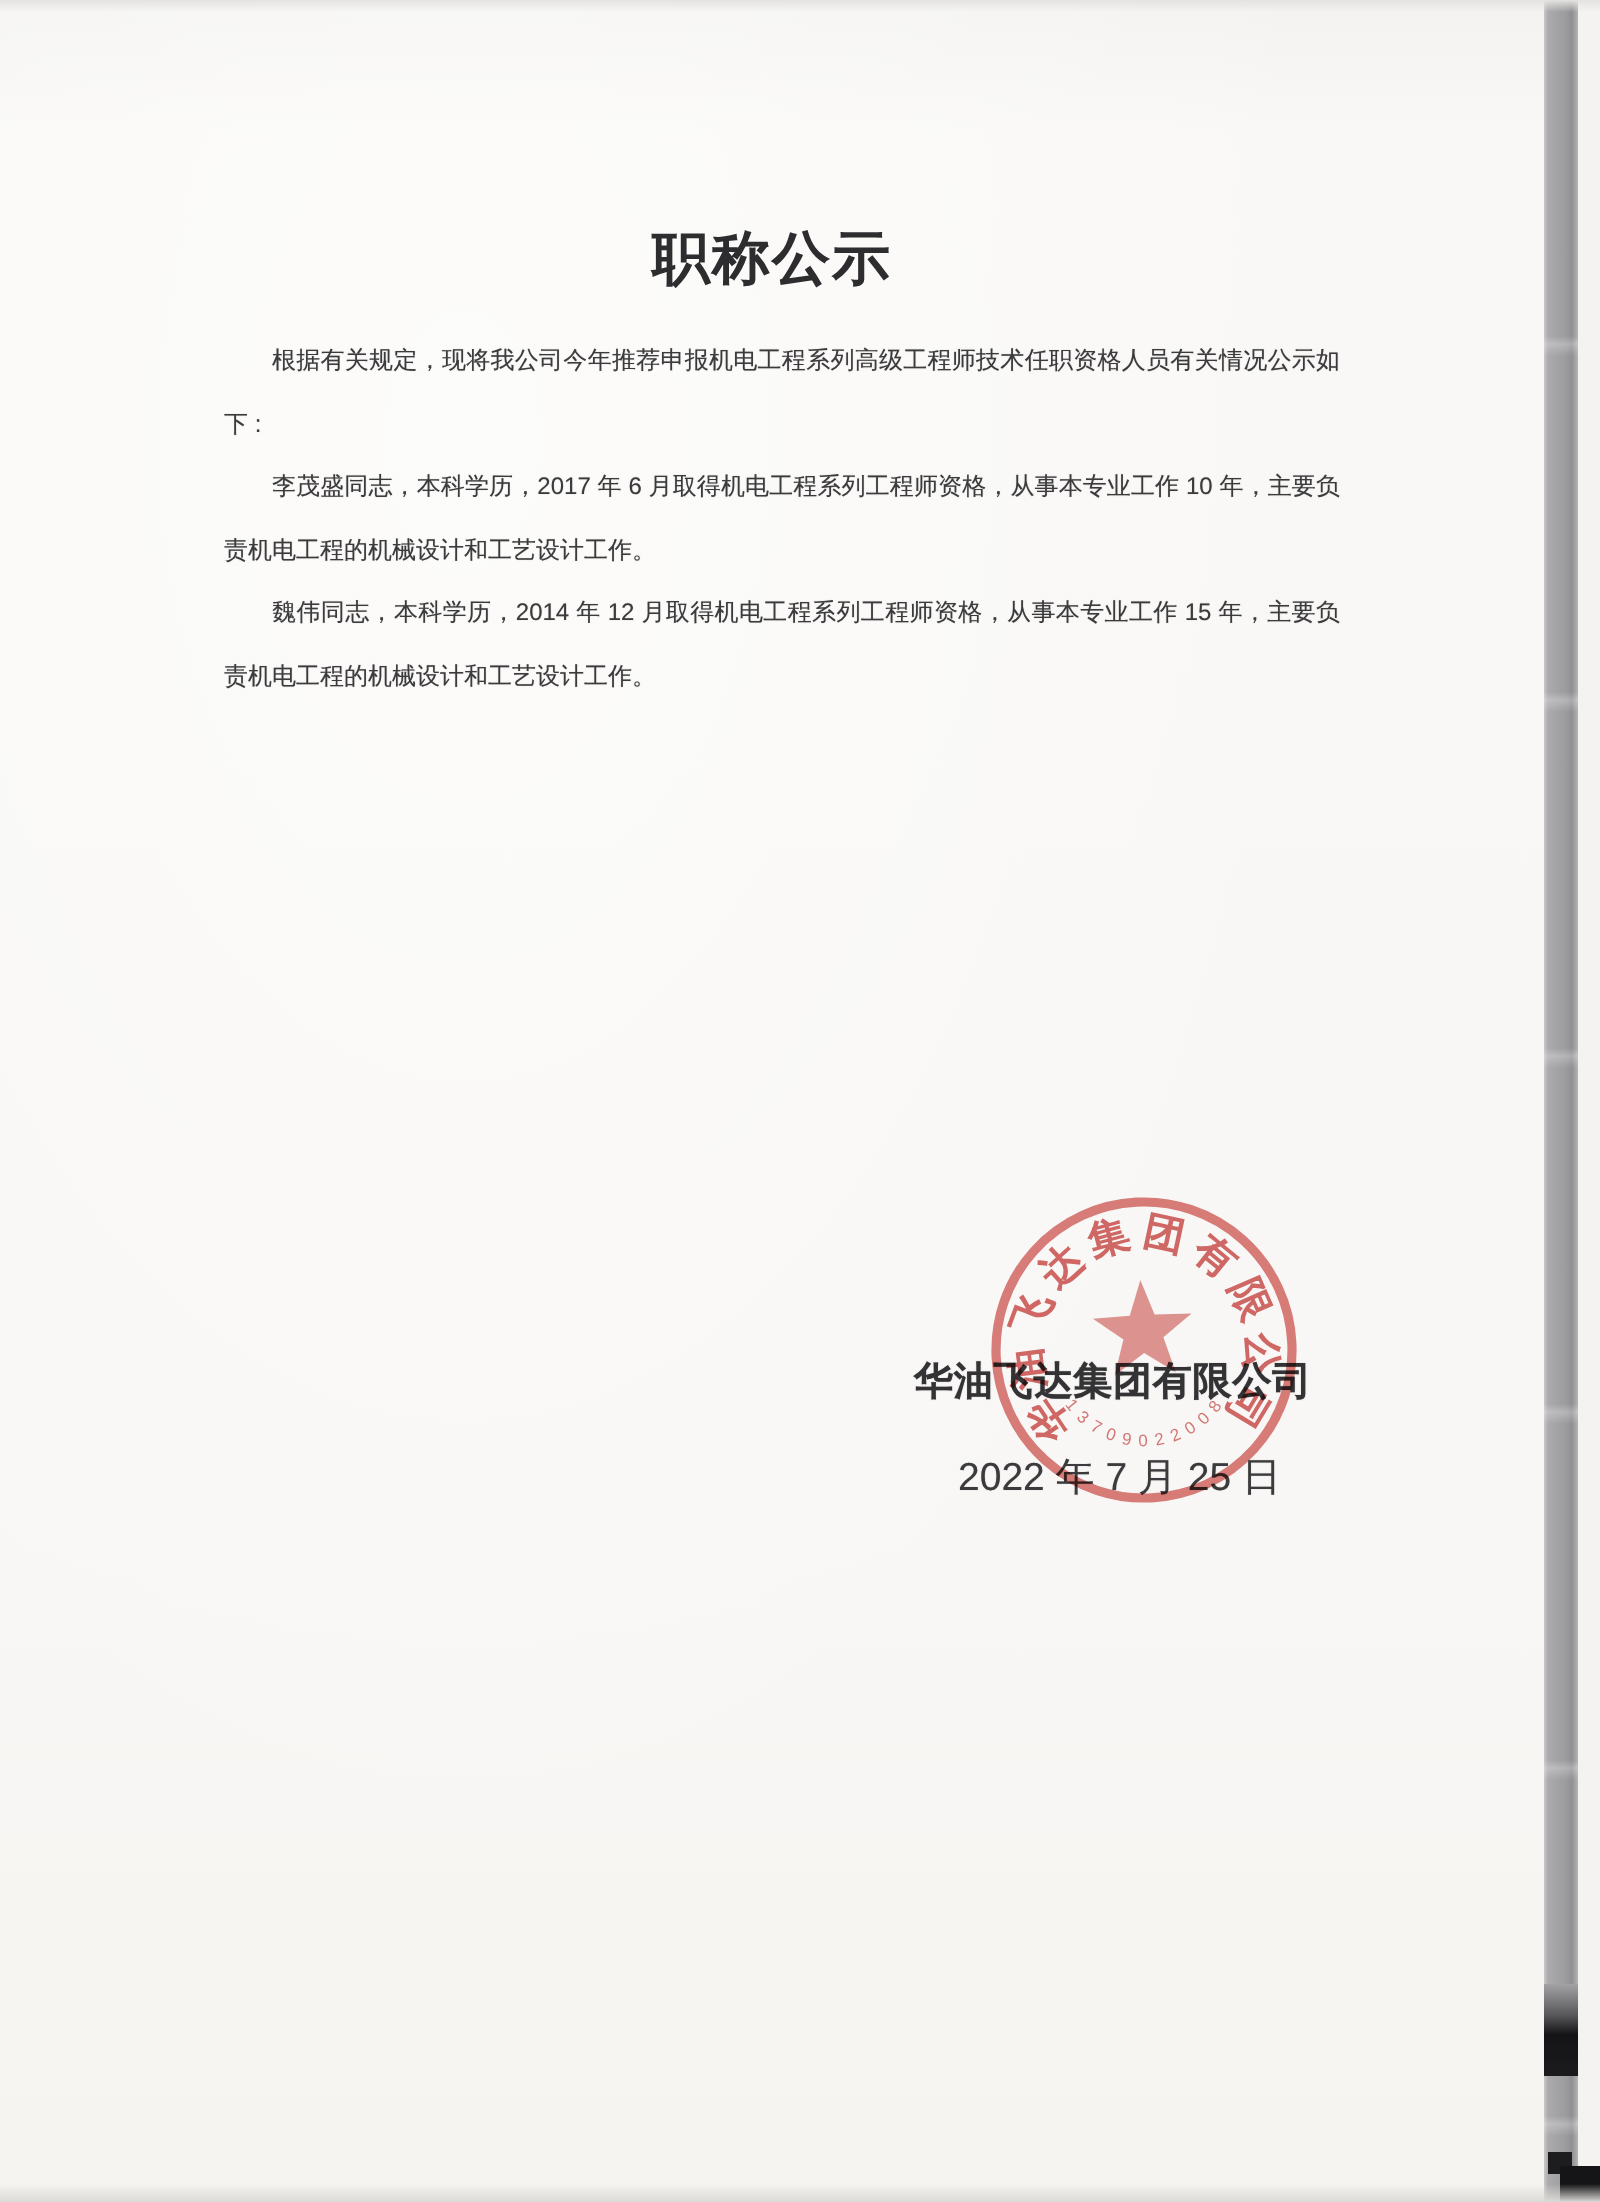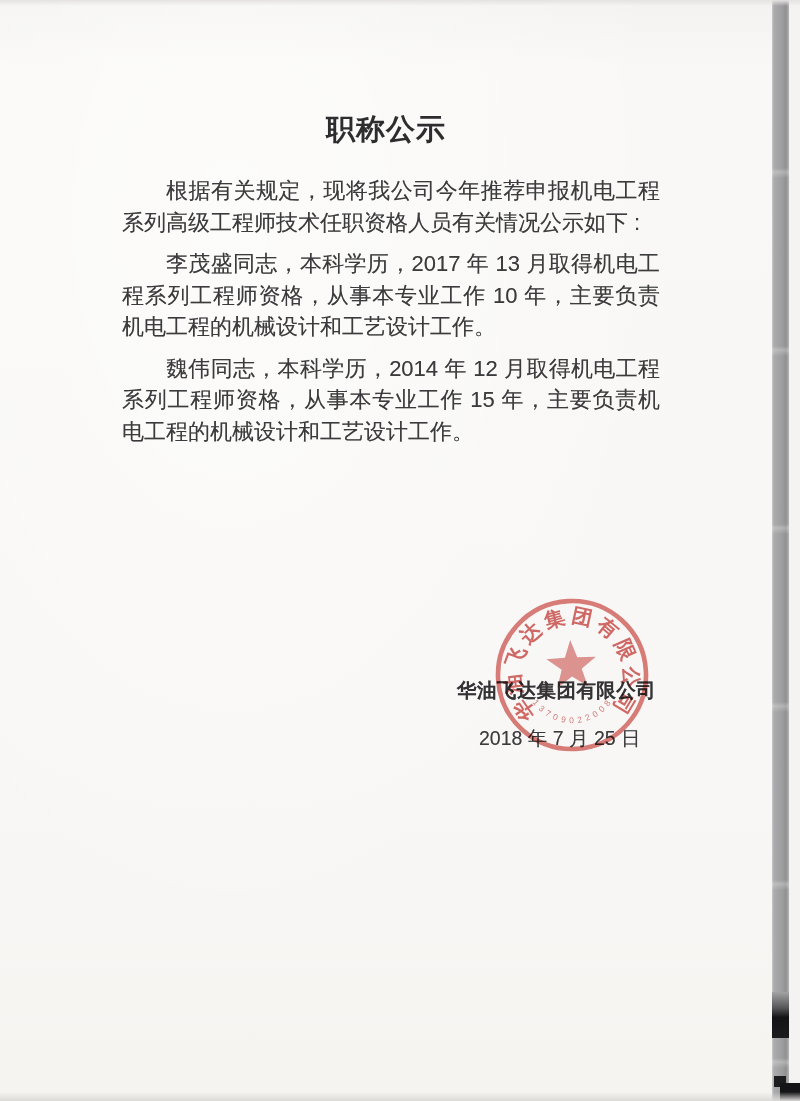--- a/index.html
+++ b/index.html
@@ -52,23 +52,23 @@
     text-align:center;
     font-size:29px; font-weight:bold; letter-spacing:1px;
     color:#2d2d2f;
   }
   .content {
     position:absolute; left:112px; top:165px; width:558px;
     text-align:justify;
     color:#3b3b3d;
   }
   .content p {
-    margin:10px;
+    margin:0;
     text-indent:2em;
-    font-size:22px;
+    font-size:12px;
     line-height:31.5px;
     text-shadow:0 0 0.5px rgba(70,70,72,0.45);
   }
   .sig-company {
     position:absolute; left:457px; top:677px;
     font-size:19.5px; font-weight:bold; color:#333335;
     letter-spacing:0.4px; z-index:2;
     text-shadow:0 0 0.5px rgba(60,60,62,0.5);
   }
   .sig-date {
@@ -90,26 +90,26 @@
 <body>
 
 <div class="scan">
 
   <div class="paper"></div>
 
   <h1 class="title">职称公示</h1>
 
   <div class="content">
       <p>根据有关规定，现将我公司今年推荐申报机电工程系列高级工程师技术任职资格人员有关情况公示如下 :</p>
-      <p>李茂盛同志，本科学历，2017 年 13 月取得机电工程系列工程师资格，从事本专业工作 10 年，主要负责机电工程的机械设计和工艺设计工作。</p>
+      <p>李茂盛同志，本科学历，2017 年 6 月取得机电工程系列工程师资格，从事本专业工作 10 年，主要负责机电工程的机械设计和工艺设计工作。</p>
       <p>魏伟同志，本科学历，2014 年 12 月取得机电工程系列工程师资格，从事本专业工作 15 年，主要负责机电工程的机械设计和工艺设计工作。</p>
     </div>
 
   <div class="sig-company">华油飞达集团有限公司</div>
-  <div class="sig-date">2018 年 7 月 25 日</div>
+  <div class="sig-date">2022 年 7 月 25 日</div>
 
   <svg class="stamp" viewBox="0 0 170 170" width="170" height="170" xmlns="http://www.w3.org/2000/svg">
     <g transform="rotate(-3 85 85)">
       <circle cx="85" cy="85" r="74" fill="none" stroke="rgba(203,61,57,0.72)" stroke-width="4.6"></circle>
       <path id="ringPath" d="M 48.2,121.8 A 52,52 0 1 1 121.8,121.8" fill="none"></path>
       <text font-size="20.5" font-weight="bold" fill="rgba(196,48,45,0.78)" letter-spacing="4.2" font-family="Liberation Sans, sans-serif">
         <textPath href="#ringPath">华油飞达集团有限公司</textPath>
       </text>
       <path id="serialPath" d="M 38.6,97.4 A 48,48 0 0 0 131.4,97.4" fill="none"></path>
       <text font-size="8.5" fill="rgba(196,48,45,0.70)" letter-spacing="4" font-family="Liberation Sans, sans-serif">

